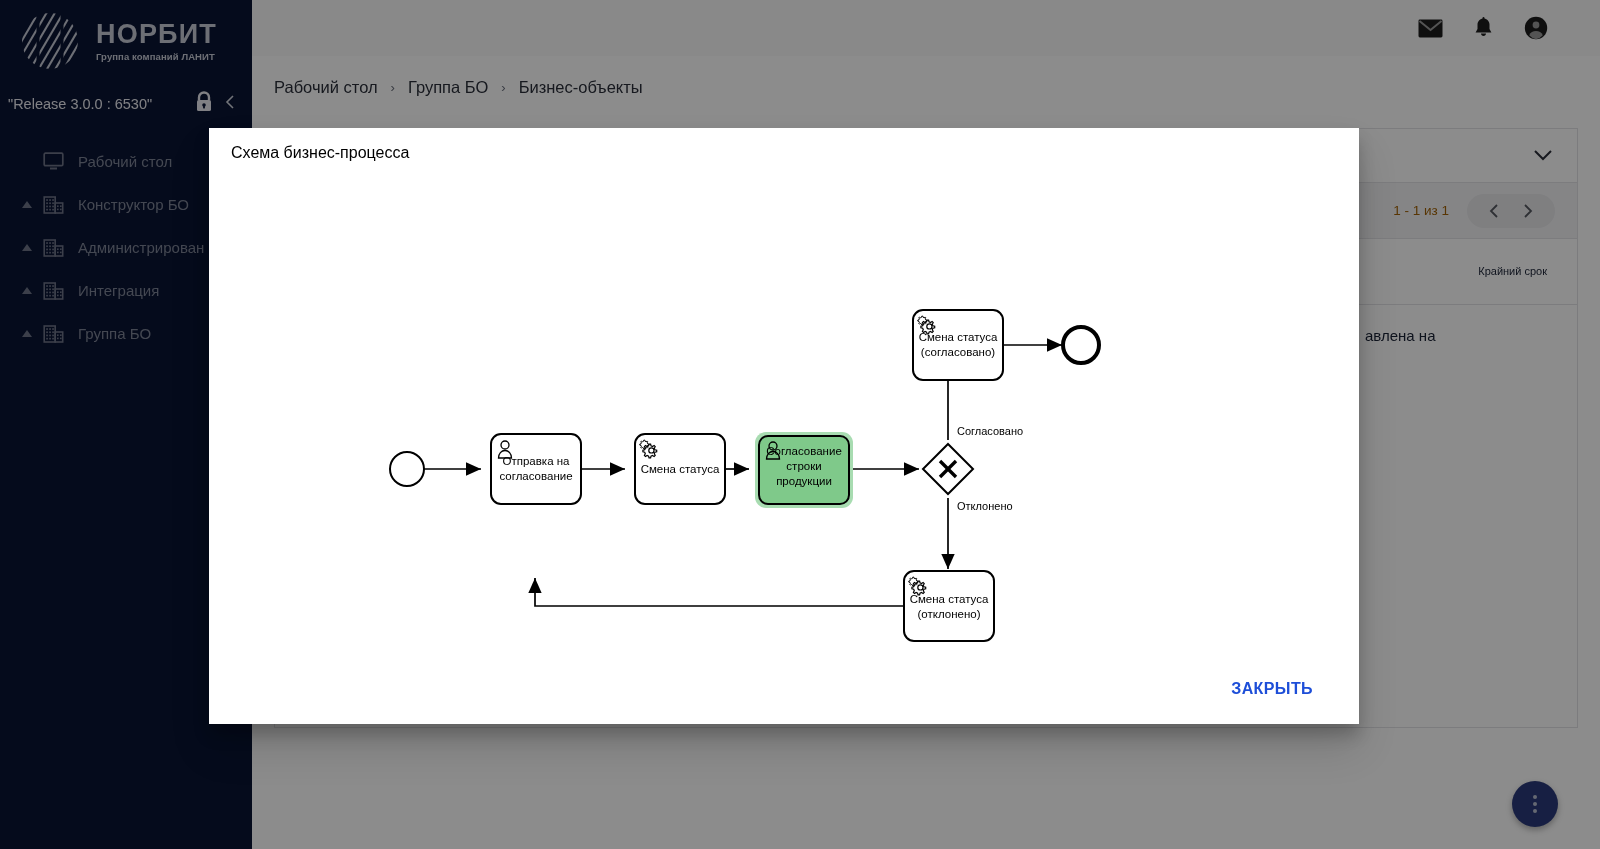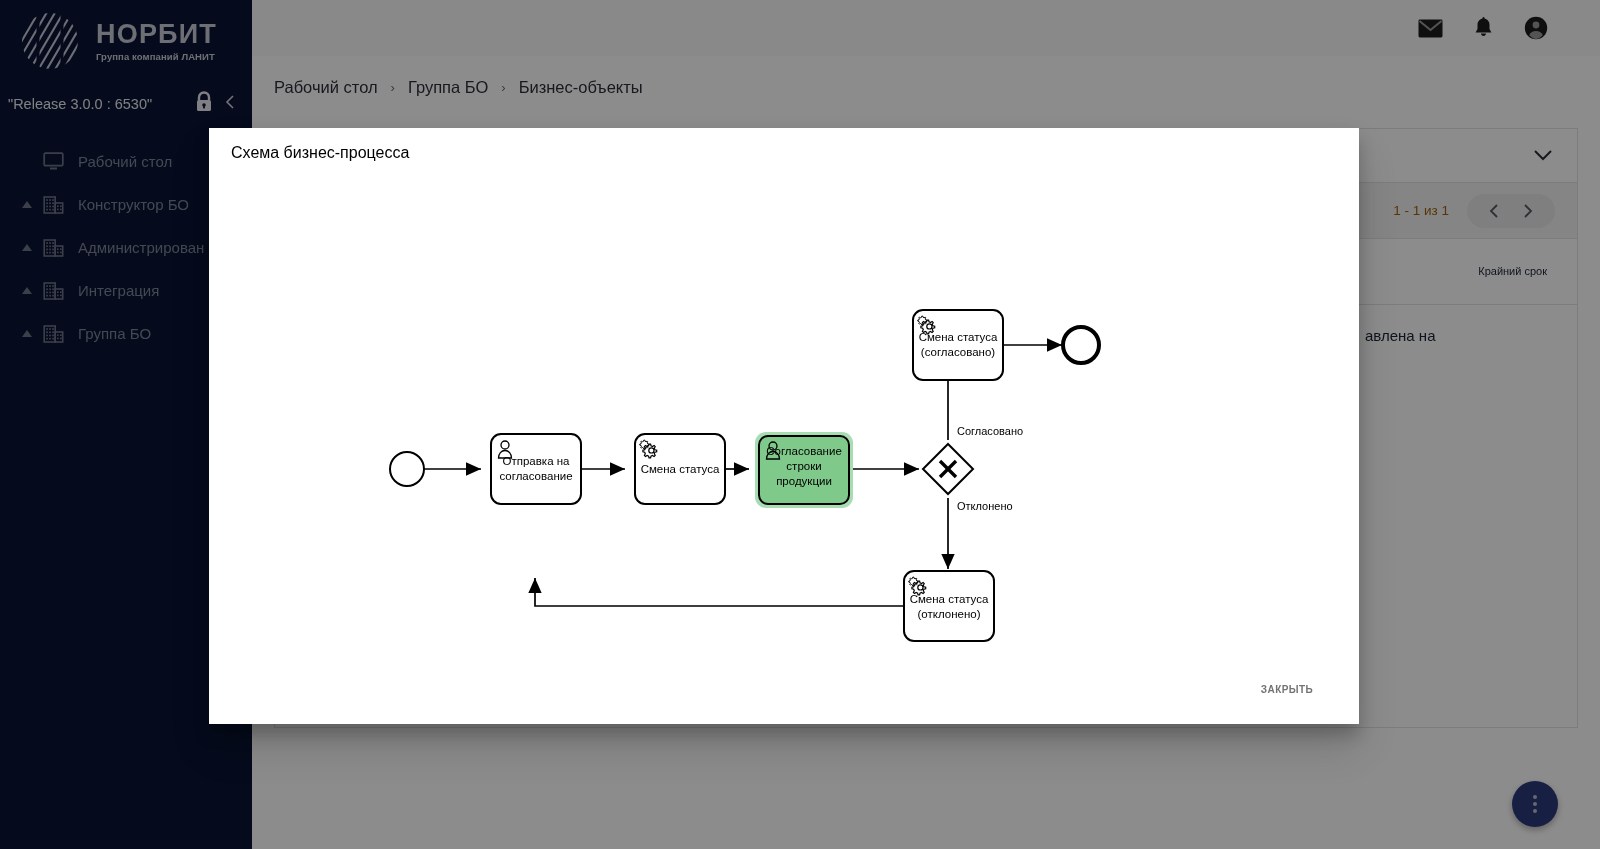--- a/index.html
+++ b/index.html
@@ -147,21 +147,21 @@
     font-size: 16px; color: #000000;
   }
   .modal-canvas { position: absolute; inset: 46px 0 70px 0; }
   .modal-footer {
     position: absolute; left: 0; right: 0; bottom: 0; height: 70px;
     display: flex; align-items: center; justify-content: flex-end;
     padding-right: 30px;
   }
   .close-btn {
     border: none; background: transparent;
-    color: #737373; font-size: 10px; font-weight: 600;
+    color: #1d4ed8; font-size: 16px; font-weight: 600;
     letter-spacing: .4px; padding: 10px 16px;
     border-radius: 4px; cursor: pointer;
     font-family: "Liberation Sans", sans-serif;
   }
 
   svg text { font-family: "Liberation Sans", sans-serif; }
 </style>
 </head>
 <body>
 

